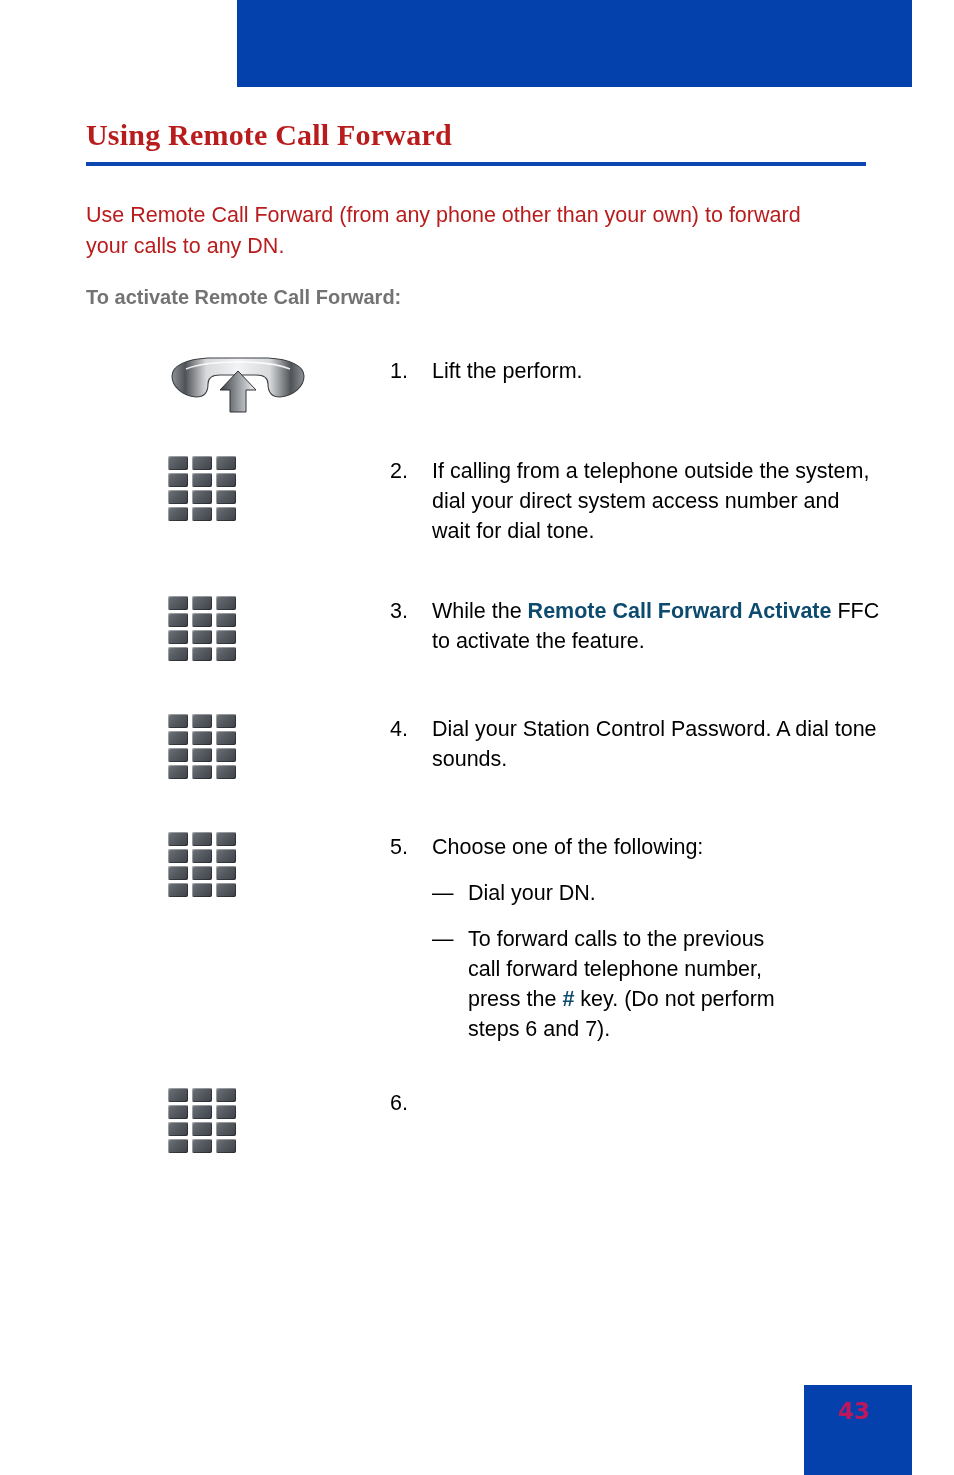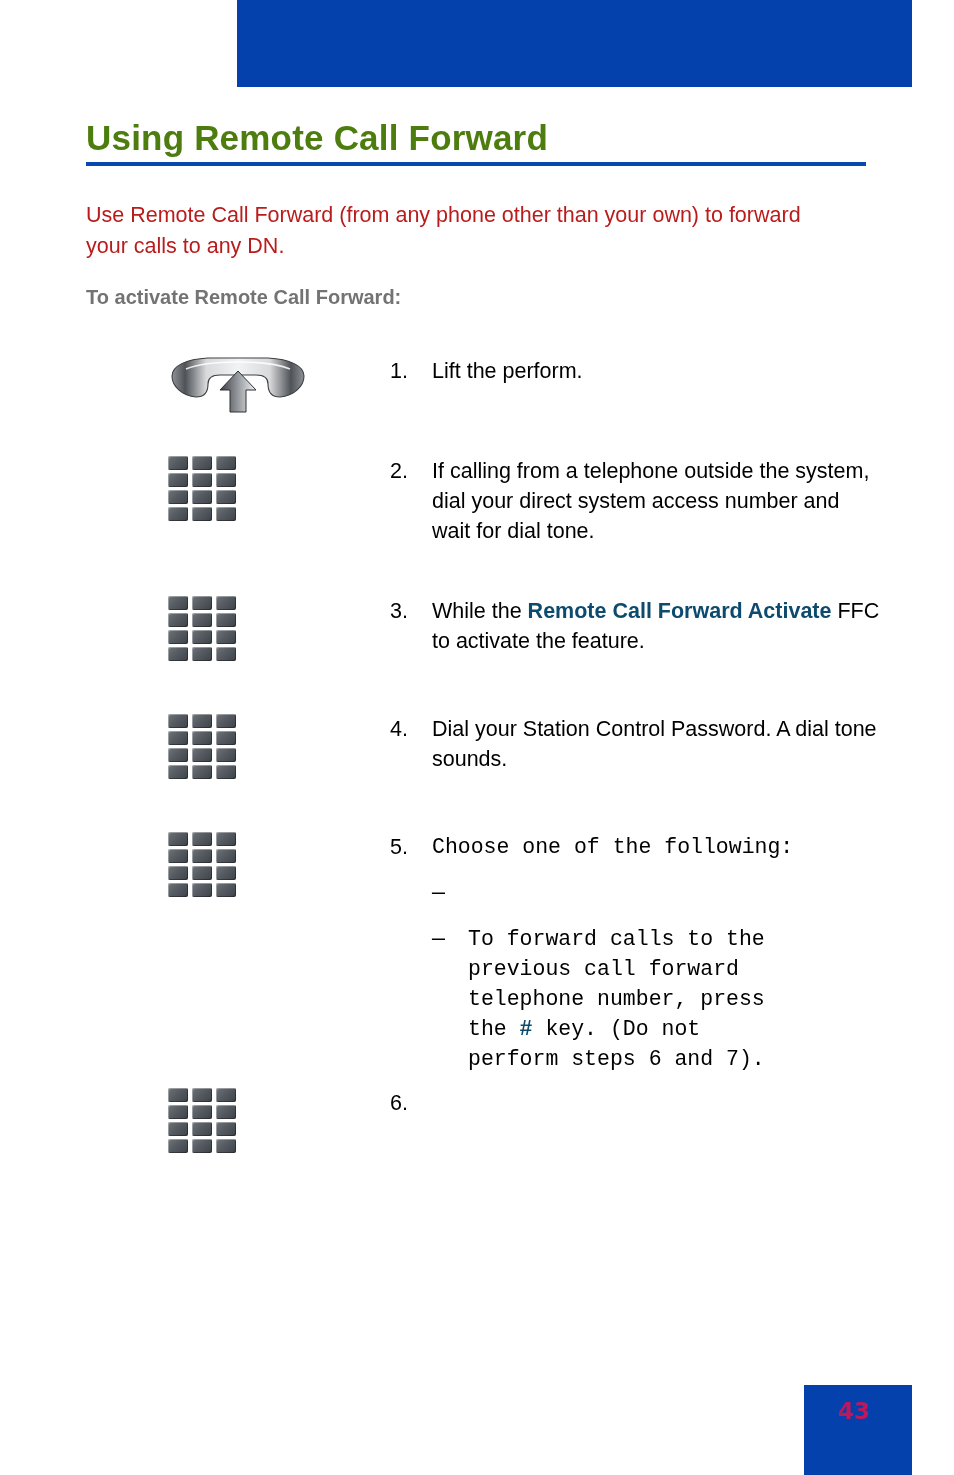--- a/index.html
+++ b/index.html
@@ -38,25 +38,25 @@
     letter-spacing: 0.3px;
     white-space: nowrap;
     font-family: "DejaVu Sans", sans-serif;
   }
 
   
   .page-title {
     position: absolute;
     left: 86px;
     top: 118px;
-    color: #4d7c0f;
-    font-size: 35px;
+    color: #b91c1c;
+    font-size: 30px;
     font-weight: bold;
     letter-spacing: 0.2px;
-    font-family: Liberation Sans, sans-serif;
+    font-family: Liberation Serif, serif;
     white-space: nowrap;
   }
   .title-rule {
     position: absolute;
     left: 86px;
     top: 162px;
     width: 780px;
     height: 4px;
     background: #0B47B0;
   }
@@ -343,27 +343,28 @@
             <i></i>
             <i></i>
             <i></i>
             <i></i>
             <i></i>
             <i></i>
         </div>
       </div>
       <div class="step-body">
         <div class="step-num">5.</div>
-        <div style="flex:1 1 auto;font-family:Liberation Mono, monospace;">
+        <div style="flex:1 1 auto;">
           <div class="step-text">
             <span>Choose one of the following:</span>
           </div>
           <div class="sublist">
             <div class="subitem">
               <div class="dash">—</div>
+              <div class="sub-text"><span>Dial your DN.</span></div>
             </div>
             <div class="subitem">
               <div class="dash">—</div>
               <div class="sub-text"><span>To forward calls to the previous call forward telephone number, press the </span><span class="accent">#</span><span> key. (Do not perform steps 6 and 7).</span></div>
             </div>
           </div>
         </div>
       </div>
     </div>
 

